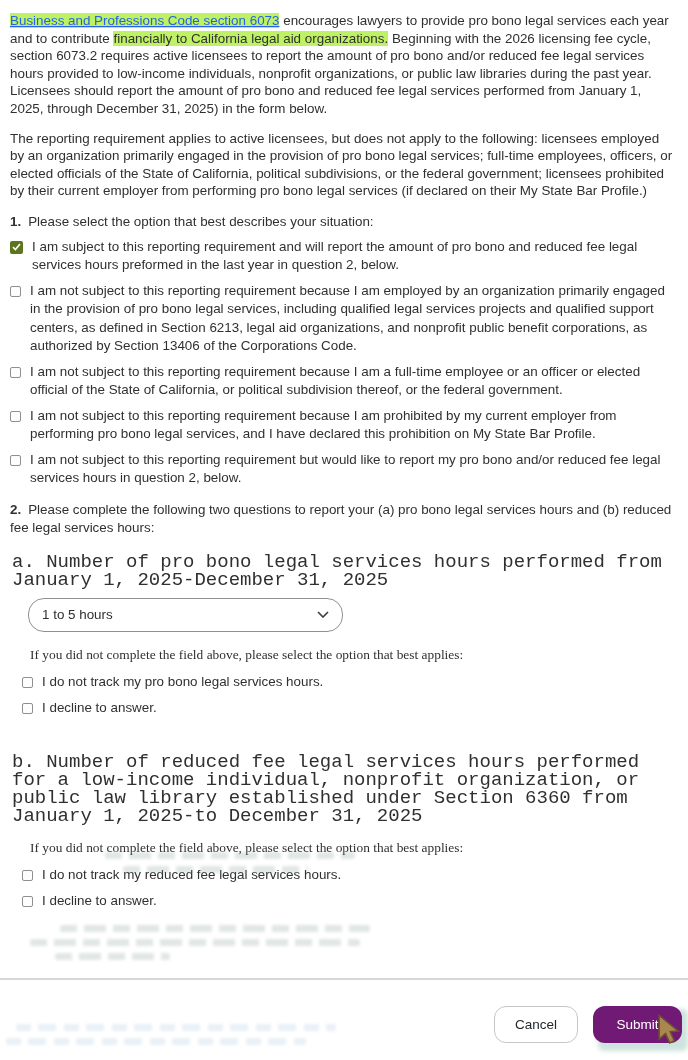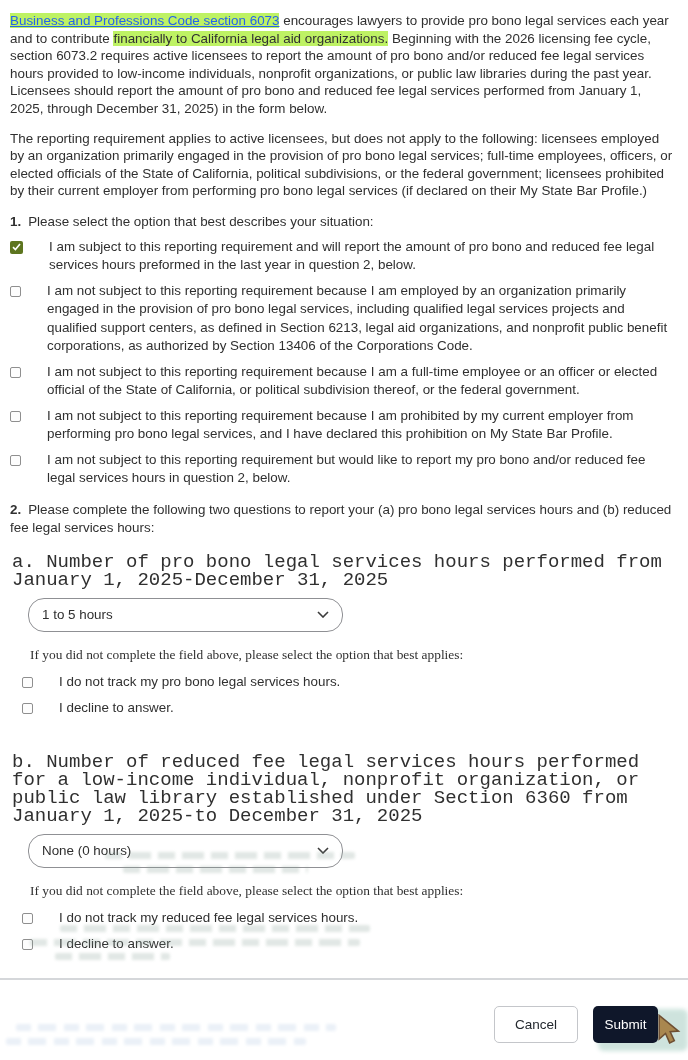--- a/index.html
+++ b/index.html
@@ -12,21 +12,21 @@
     overflow: hidden;
     font-family: "Liberation Sans", "DejaVu Sans", sans-serif;
     color: #303030;
   }
   .content { padding: 12px 12px 0 10px; }
   .para { font-size: 13.4px; line-height: 17.6px; margin-bottom: 12px; }
   .link { color: #2563eb; text-decoration: underline; cursor: pointer; }
   .hl { background: #bef264; }
   .q-label { font-size: 13.4px; line-height: 18px; margin-top: 13px; margin-bottom: 7px; }
   .q-num { font-weight: 700; margin-right: 7px; }
-  .opt { display: flex; gap: 26px; margin-bottom: 7px; font-size: 13.4px; line-height: 18.5px; }
+  .opt { display: flex; gap: 9px; margin-bottom: 7px; font-size: 13.4px; line-height: 18.5px; }
   .opt-text { flex: 1; }
   .cb {
     width: 11px; height: 11px; flex: 0 0 auto;
     border: 1px solid #8f8f8f; border-radius: 2px;
     background: #fdfdfd; margin-top: 4px; cursor: pointer;
   }
   .cb.checked {
     width: 13px; height: 13px; border: none;
     background: #5d751f; margin-top: 3px;
     display: flex; align-items: center; justify-content: center;
@@ -41,27 +41,27 @@
   }
   .chev { width: 12px; height: 7px; }
   .fallback-label { font-size: 13.4px; line-height: 17px; margin: 14px 0 10px 20px; font-family: Liberation Serif, serif; }
   .opt.fallback { margin-bottom: 8px; padding-left: 12px; }
   .divider { position: absolute; left: 0; top: 978px; width: 688px; height: 2px; background: #d5d7da; }
   .btn-halo {
     position: absolute; left: 598px; top: 1009px; width: 90px; height: 42px;
     background: #9ec9bc; opacity: .5; border-radius: 6px; filter: blur(2px);
   }
   .btn {
-    position: absolute; top: 1006px; height: 37px; border-radius: 5px;
+    position: absolute; top: 1006px; height: 37px; border-radius: 12px;
     font-family: "Liberation Sans", "DejaVu Sans", sans-serif;
     font-size: 13.5px; display: flex; align-items: center; justify-content: center;
     cursor: pointer;
   }
   .btn-cancel { left: 494px; width: 84px; background: #ffffff; border: 1px solid #c4c6ca; color: #23282e; }
-  .btn-submit { left: 593px; width: 65px; background: #0f172a; border: none; color: #ffffff; font-weight: 500; }
+  .btn-submit { left: 593px; width: 89px; background: #701a75; border: none; color: #ffffff; font-weight: 500; }
   .cursor { position: absolute; left: 657px; top: 1014px; }
   .ghost { position: absolute; opacity: .45; filter: blur(1.4px); pointer-events: none; }
   .gbar { height: 7px; margin-bottom: 7px; border-radius: 2px;
     background: repeating-linear-gradient(90deg, rgba(135,158,148,.55) 0 17px, transparent 17px 24px, rgba(135,158,148,.55) 24px 46px, transparent 46px 53px);
   }
   .gbar.blue { background: repeating-linear-gradient(90deg, rgba(150,180,215,.55) 0 15px, transparent 15px 22px, rgba(150,180,215,.55) 22px 40px, transparent 40px 48px); }
 </style>
 </head>
 <body>
 
@@ -121,26 +121,20 @@
       <span class="cb"></span>
       <span class="opt-text">I do not track my pro bono legal services hours.</span>
     </div>
     <div class="opt fallback">
       <span class="cb"></span>
       <span class="opt-text">I decline to answer.</span>
     </div>
 
     <div class="part-label" style="margin-top:35px;">b. Number of reduced fee legal services hours performed for a low-income individual, nonprofit organization, or public law library established under Section 6360 from January 1, 2025-to December 31, 2025</div>
 
-    <div class="select">
-      <span>None (0 hours)</span>
-      <svg class="chev" viewBox="0 0 12 7">
-          <path d="M1 1 L6 6 L11 1" fill="none" stroke="#3c3c3c" stroke-width="1.6"></path>
-        </svg>
-    </div>
 
     <div class="fallback-label">If you did not complete the field above, please select the option that best applies:</div>
 
     <div class="opt fallback">
       <span class="cb"></span>
       <span class="opt-text">I do not track my reduced fee legal services hours.</span>
     </div>
     <div class="opt fallback">
       <span class="cb"></span>
       <span class="opt-text">I decline to answer.</span>

